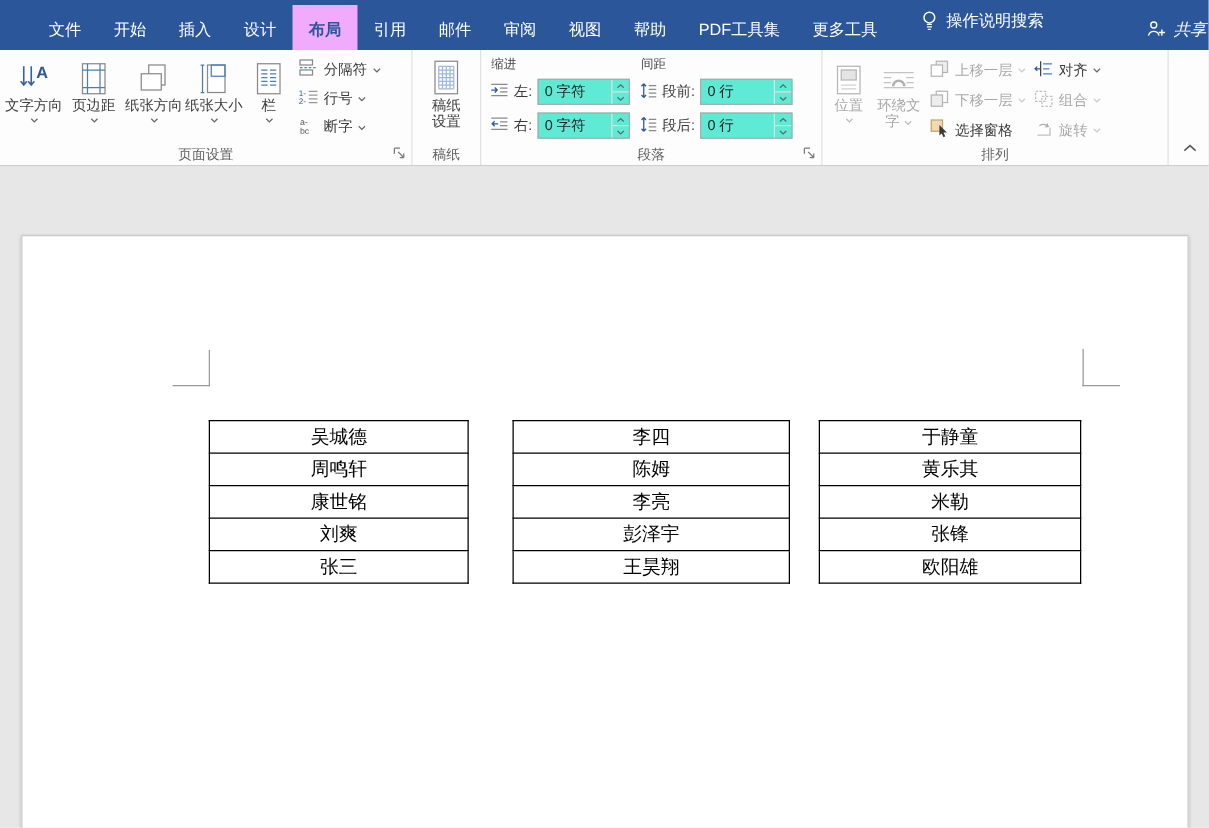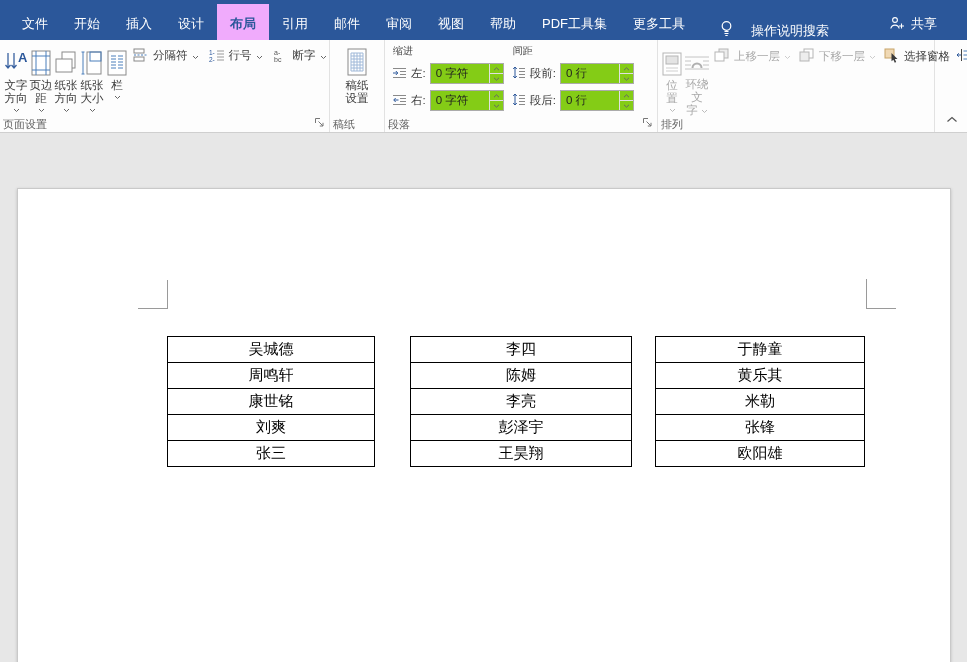--- a/index.html
+++ b/index.html
@@ -2,51 +2,51 @@
 <html><head>
 <meta charset="utf-8">
 <style>
   * { margin:0; padding:0; box-sizing:border-box; }
   html,body { width:967px; height:662px; overflow:hidden;
     font-family:"Liberation Sans","DejaVu Sans",sans-serif; background:#e7e7e7; }
 
   
   .titlebar { height:8px; background:#2b579a; }
   .tabbar { height:32px; background:#2b579a; display:flex; align-items:stretch;
-    color:#fff; font-size:13px; padding-left:9px; position:relative; }
+    color:#fff; font-size:13px; padding-left:26px; position:relative; }
   .tab { display:flex; align-items:center; padding:0 13px; white-space:nowrap; cursor:default; }
   .tab.active { background:#f0abfc; color:#2b579a; margin-top:-4px; padding-top:4px; font-weight:bold; }
-  .assist { display:flex; align-items:flex-end; gap:18px; margin-left:22px; }
-  .share { display:flex; align-items:center; gap:6px; margin-left:auto; margin-right:30px; }
+  .assist { display:flex; align-items:flex-start; gap:7px; margin-left:22px; }
+  .share { display:flex; align-items:center; gap:6px; margin-left:auto; margin-right:2px;font-style:italic; }
 
   
   .ribbon { height:93px; background:#fdfdfd; border-bottom:1px solid #cfcfcf;
     display:flex; position:relative; color:#3b3b3b; }
   .group { display:flex; flex-direction:column; border-right:1px solid #e2e2e2;
     position:relative; padding:0 3px; }
   .group-content { flex:1; display:flex; align-items:flex-start; padding-top:3px; }
-  .group-label { height:17px; font-size:11px; color:#5f5f5f; text-align:left; line-height:15px; }
+  .group-label { height:17px; font-size:11px; color:#5f5f5f; text-align:center; line-height:15px; }
   .launcher { position:absolute; right:3px; bottom:3px; width:13px; height:13px;
     display:flex; align-items:center; justify-content:center; }
 
   .big-btn { width:48px; height:74px; display:flex; flex-direction:column; align-items:center;
     font-size:11.5px; text-align:center; }
   .big-btn .icon { height:36px; display:flex; align-items:flex-end; justify-content:center; padding-bottom:2px; }
   .big-btn .lbl { line-height:13px; }
   .chev { margin-top:2px; line-height:5px; }
   .disabled { color:#a8a8a8; }
 
-  .smcol { display:flex; justify-content:space-between; gap:2px; padding-top:2px; }
+  .smcol { display:flex; flex-direction:column; justify-content:space-between; gap:2px; padding-top:2px; }
   .sm-btn { display:flex; align-items:center; gap:4px; font-size:11.5px; height:21px; padding:0 4px; white-space:nowrap; }
 
   
   .para-col { display:flex; flex-direction:column; padding:0 4px; }
   .para-head { font-size:10px; color:#444; padding:1px 0 5px 1px; }
   .para-row { display:flex; align-items:center; gap:4px; margin-bottom:6px; font-size:11.5px; }
-  .spin { width:74px; height:21px; border:1px solid #ababab; background:#84cc16;
+  .spin { width:74px; height:21px; border:1px solid #ababab; background:#5eead4;
     display:flex; align-items:center; font-size:11.5px; padding-left:5px; position:relative; color:#1f1f1f; }
   .spin .arrows { position:absolute; right:0; top:0; bottom:0; width:14px; border-left:1px solid #e0e0e0;
     display:flex; flex-direction:column; }
   .spin .arrows > div { flex:1; display:flex; align-items:center; justify-content:center; }
   .spin .arrows > div:first-child { border-bottom:1px solid #e0e0e0; }
 
   
   .med-btn { display:flex; align-items:center; gap:4px; font-size:11.5px; height:22px; padding:0 3px; white-space:nowrap; }
 
   .collapse-btn { position:absolute; right:9px; bottom:5px; }

